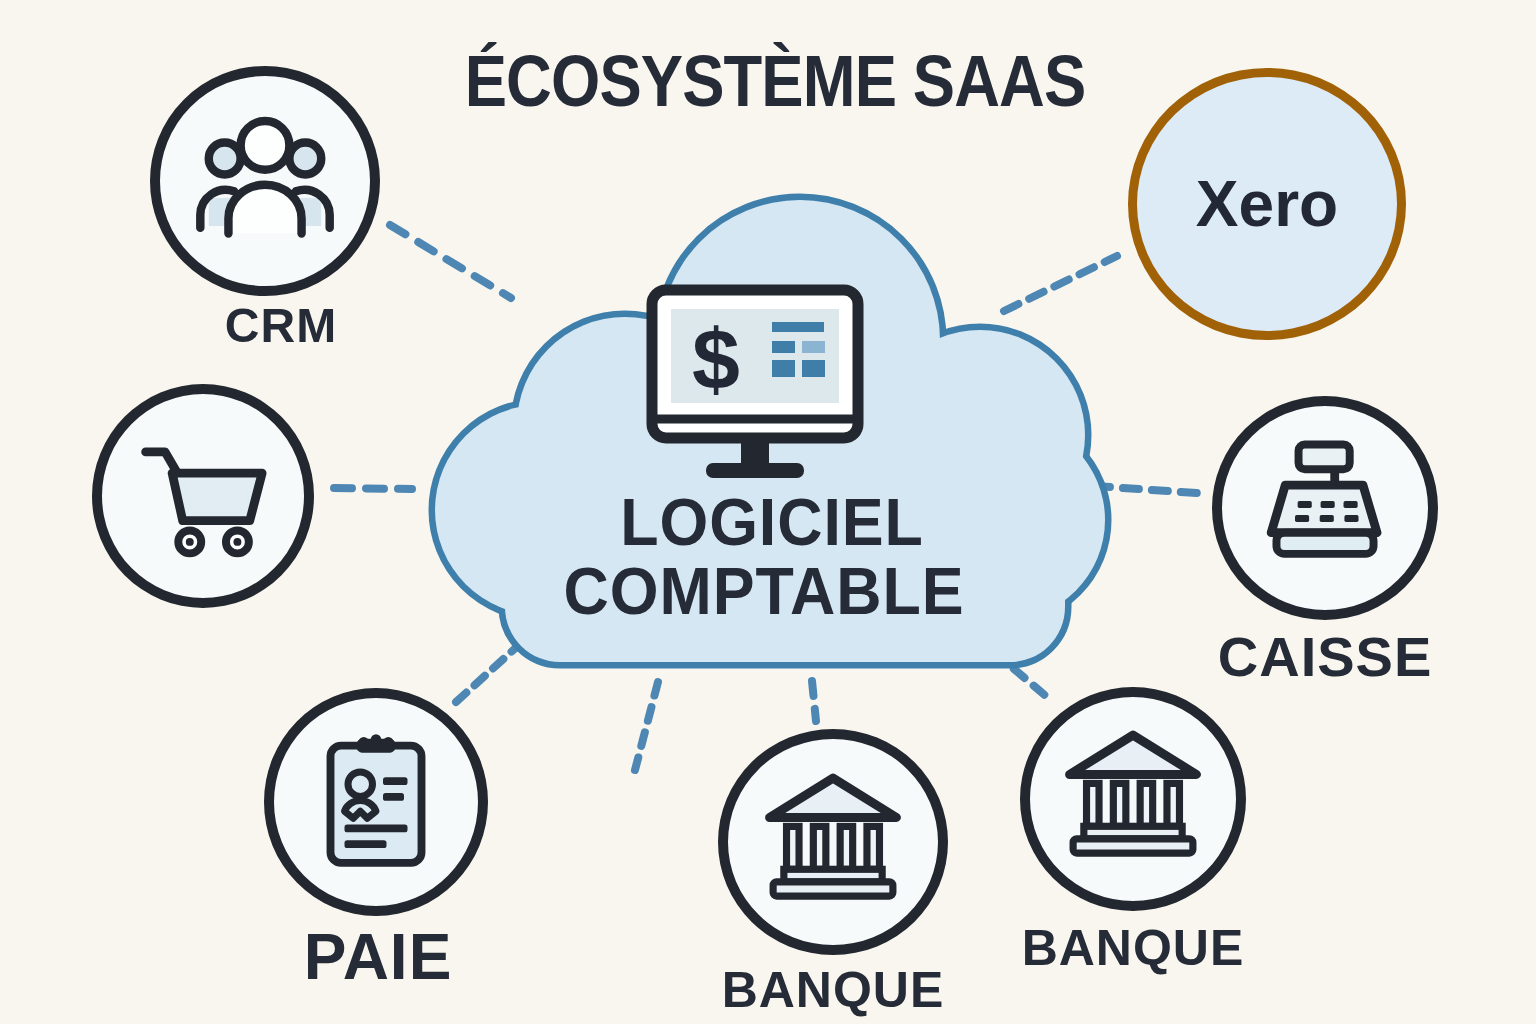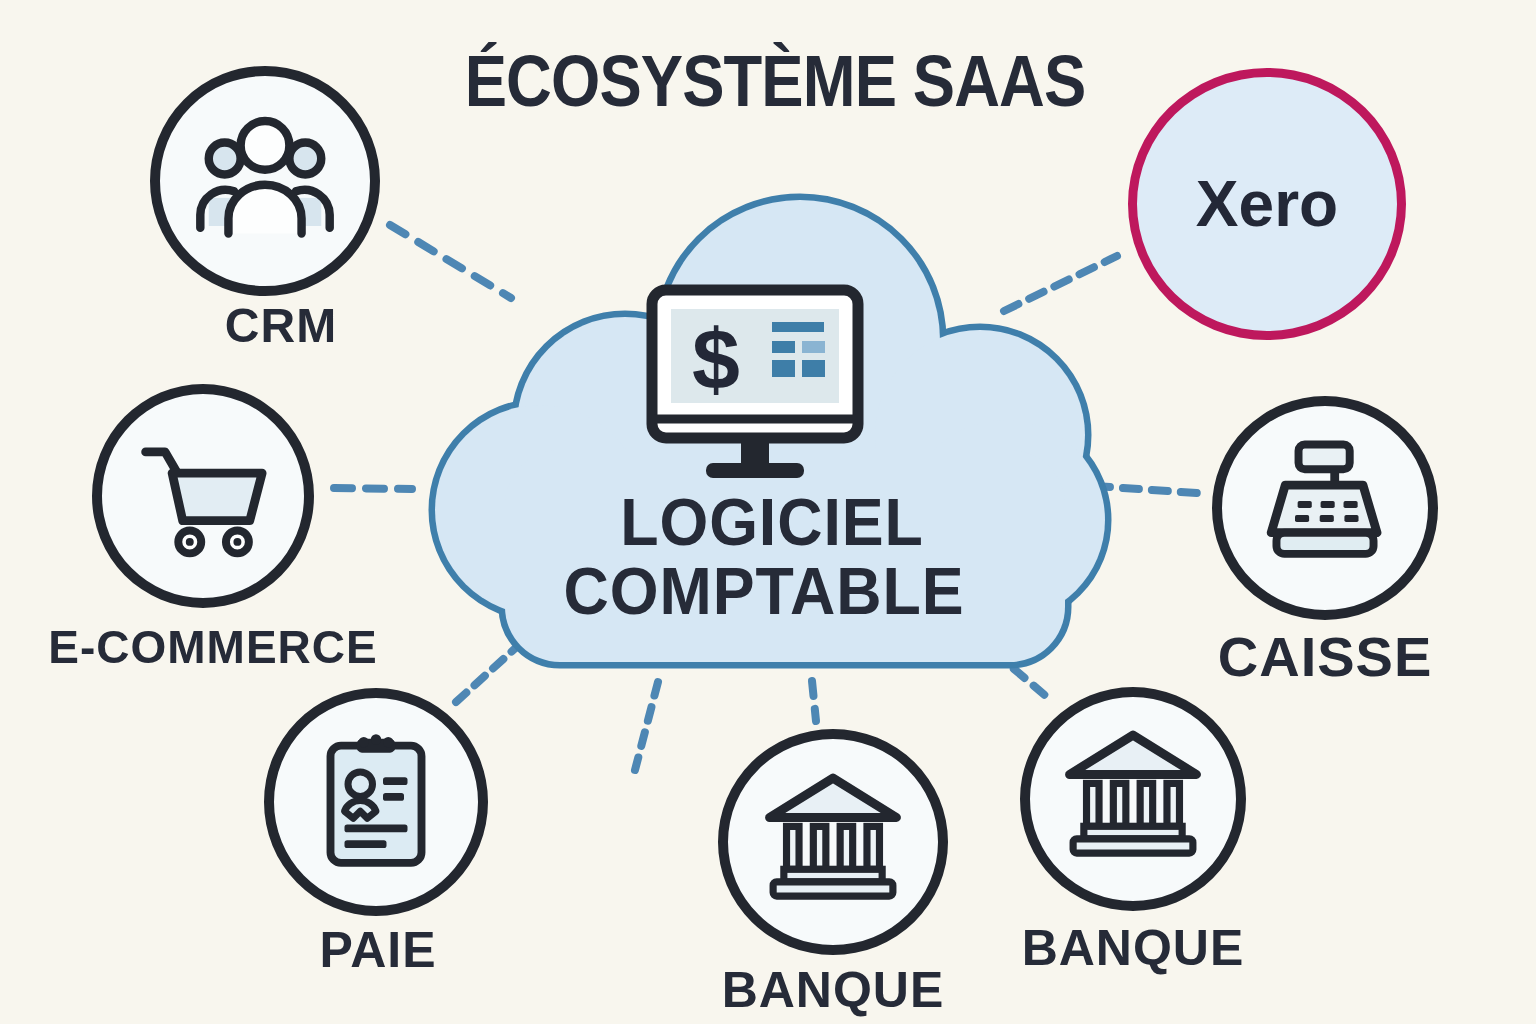--- a/index.html
+++ b/index.html
@@ -8,21 +8,21 @@
   .layer{position:absolute;left:0;top:0;width:1536px;height:1024px;}
   .title{position:absolute;left:775px;top:40px;transform:translateX(-50%) scaleX(.88);
          font-size:72px;font-weight:800;letter-spacing:-1px;color:#262b38;white-space:nowrap;}
   .cloud-label{position:absolute;transform:translateX(-50%) scaleX(.95);font-weight:800;
          color:#262b38;font-size:66px;letter-spacing:1px;white-space:nowrap;line-height:1;}
   .cloud-label.l1{left:772px;top:489px;}
   .cloud-label.l2{left:764px;top:558px;}
   .node{position:absolute;box-sizing:border-box;border-radius:50%;
         border:10px solid #23272f;background:#f7fafb;
         display:flex;align-items:center;justify-content:center;}
-  .node.xero{border:9px solid #be185d;background:#ddebf7;}
+  .node.xero{border:9px solid #a16207;background:#ddebf7;}
   .xero-text{font-size:64px;font-weight:700;color:#232837;}
   .node-label{position:absolute;transform:translateX(-50%);font-weight:800;color:#262b38;
         white-space:nowrap;line-height:1;letter-spacing:1px;text-align:center;}
   svg{display:block;}
   .dollar{font-family:"Liberation Sans","DejaVu Sans",sans-serif;font-weight:700;
         font-size:86px;fill:#232837;}
 </style>
 </head>
 <body>
 
@@ -101,21 +101,20 @@
   <div class="node" style="left:92px;top:384px;width:222px;height:224px">
     <svg width="150" height="142" viewBox="0 0 170 160">
       <path d="M20,30 h22 l15,26" fill="none" stroke="#23272f" stroke-width="10" stroke-linecap="round" stroke-linejoin="round"></path>
       <path d="M50,54 h102 l-14,54 h-76 z" fill="#e2edf3" stroke="#23272f" stroke-width="10" stroke-linejoin="round"></path>
       <circle cx="70" cy="132" r="13" fill="#ffffff" stroke="#23272f" stroke-width="9"></circle>
       <circle cx="70" cy="132" r="4.5" fill="#23272f"></circle>
       <circle cx="124" cy="132" r="13" fill="#ffffff" stroke="#23272f" stroke-width="9"></circle>
       <circle cx="124" cy="132" r="4.5" fill="#23272f"></circle>
     </svg>
   </div>
-  <div class="node-label" style="left:213px;top:624px;font-size:46px">E-COMMERCE</div>
 
   <div class="node" style="left:1212px;top:396px;width:226px;height:224px">
     <svg width="150" height="142" viewBox="0 0 170 160">
       <rect x="55" y="8" width="58" height="28" rx="7" fill="#e9f1f4" stroke="#23272f" stroke-width="9"></rect>
       <path d="M96,36 v18" stroke="#23272f" stroke-width="10" fill="none"></path>
       <path d="M40,54 h88 l16,54 h-120 z" fill="#e9f1f4" stroke="#23272f" stroke-width="10" stroke-linejoin="round"></path>
       <g fill="#23272f">
         <rect x="54" y="72" width="16" height="8" rx="2"></rect>
           <rect x="80" y="72" width="16" height="8" rx="2"></rect>
           <rect x="106" y="72" width="16" height="8" rx="2"></rect>
@@ -138,21 +137,21 @@
       <circle cx="62" cy="64" r="14" fill="none" stroke="#23272f" stroke-width="8"></circle>
       <path d="M44,95 a19,18 0 0 1 36,0 l-10,8 -8,-8 -8,8 z" fill="none" stroke="#23272f" stroke-width="8" stroke-linejoin="round"></path>
       <g fill="#23272f">
         <rect x="88" y="56" width="28" height="9" rx="3"></rect>
         <rect x="88" y="74" width="24" height="9" rx="3"></rect>
         <rect x="44" y="110" width="72" height="9" rx="3"></rect>
         <rect x="44" y="128" width="48" height="9" rx="3"></rect>
       </g>
     </svg>
   </div>
-  <div class="node-label" style="left:378px;top:925px;font-size:50px">PAIE</div>
+  <div class="node-label" style="left:378px;top:925px;font-size:64px">PAIE</div>
 
   <div class="node" style="left:718px;top:729px;width:230px;height:226px">
     <svg width="152" height="143" viewBox="0 0 170 160">
       <path d="M85,8 L156,52 H14 Z" fill="#e8f0f5" stroke="#23272f" stroke-width="10" stroke-linejoin="round"></path>
       <g fill="#eef4f7" stroke="#23272f" stroke-width="8">
         <rect x="33" y="62" width="14" height="48"></rect>
           <rect x="63" y="62" width="14" height="48"></rect>
         <rect x="93" y="62" width="14" height="48"></rect>
           <rect x="123" y="62" width="14" height="48"></rect>
       </g>

